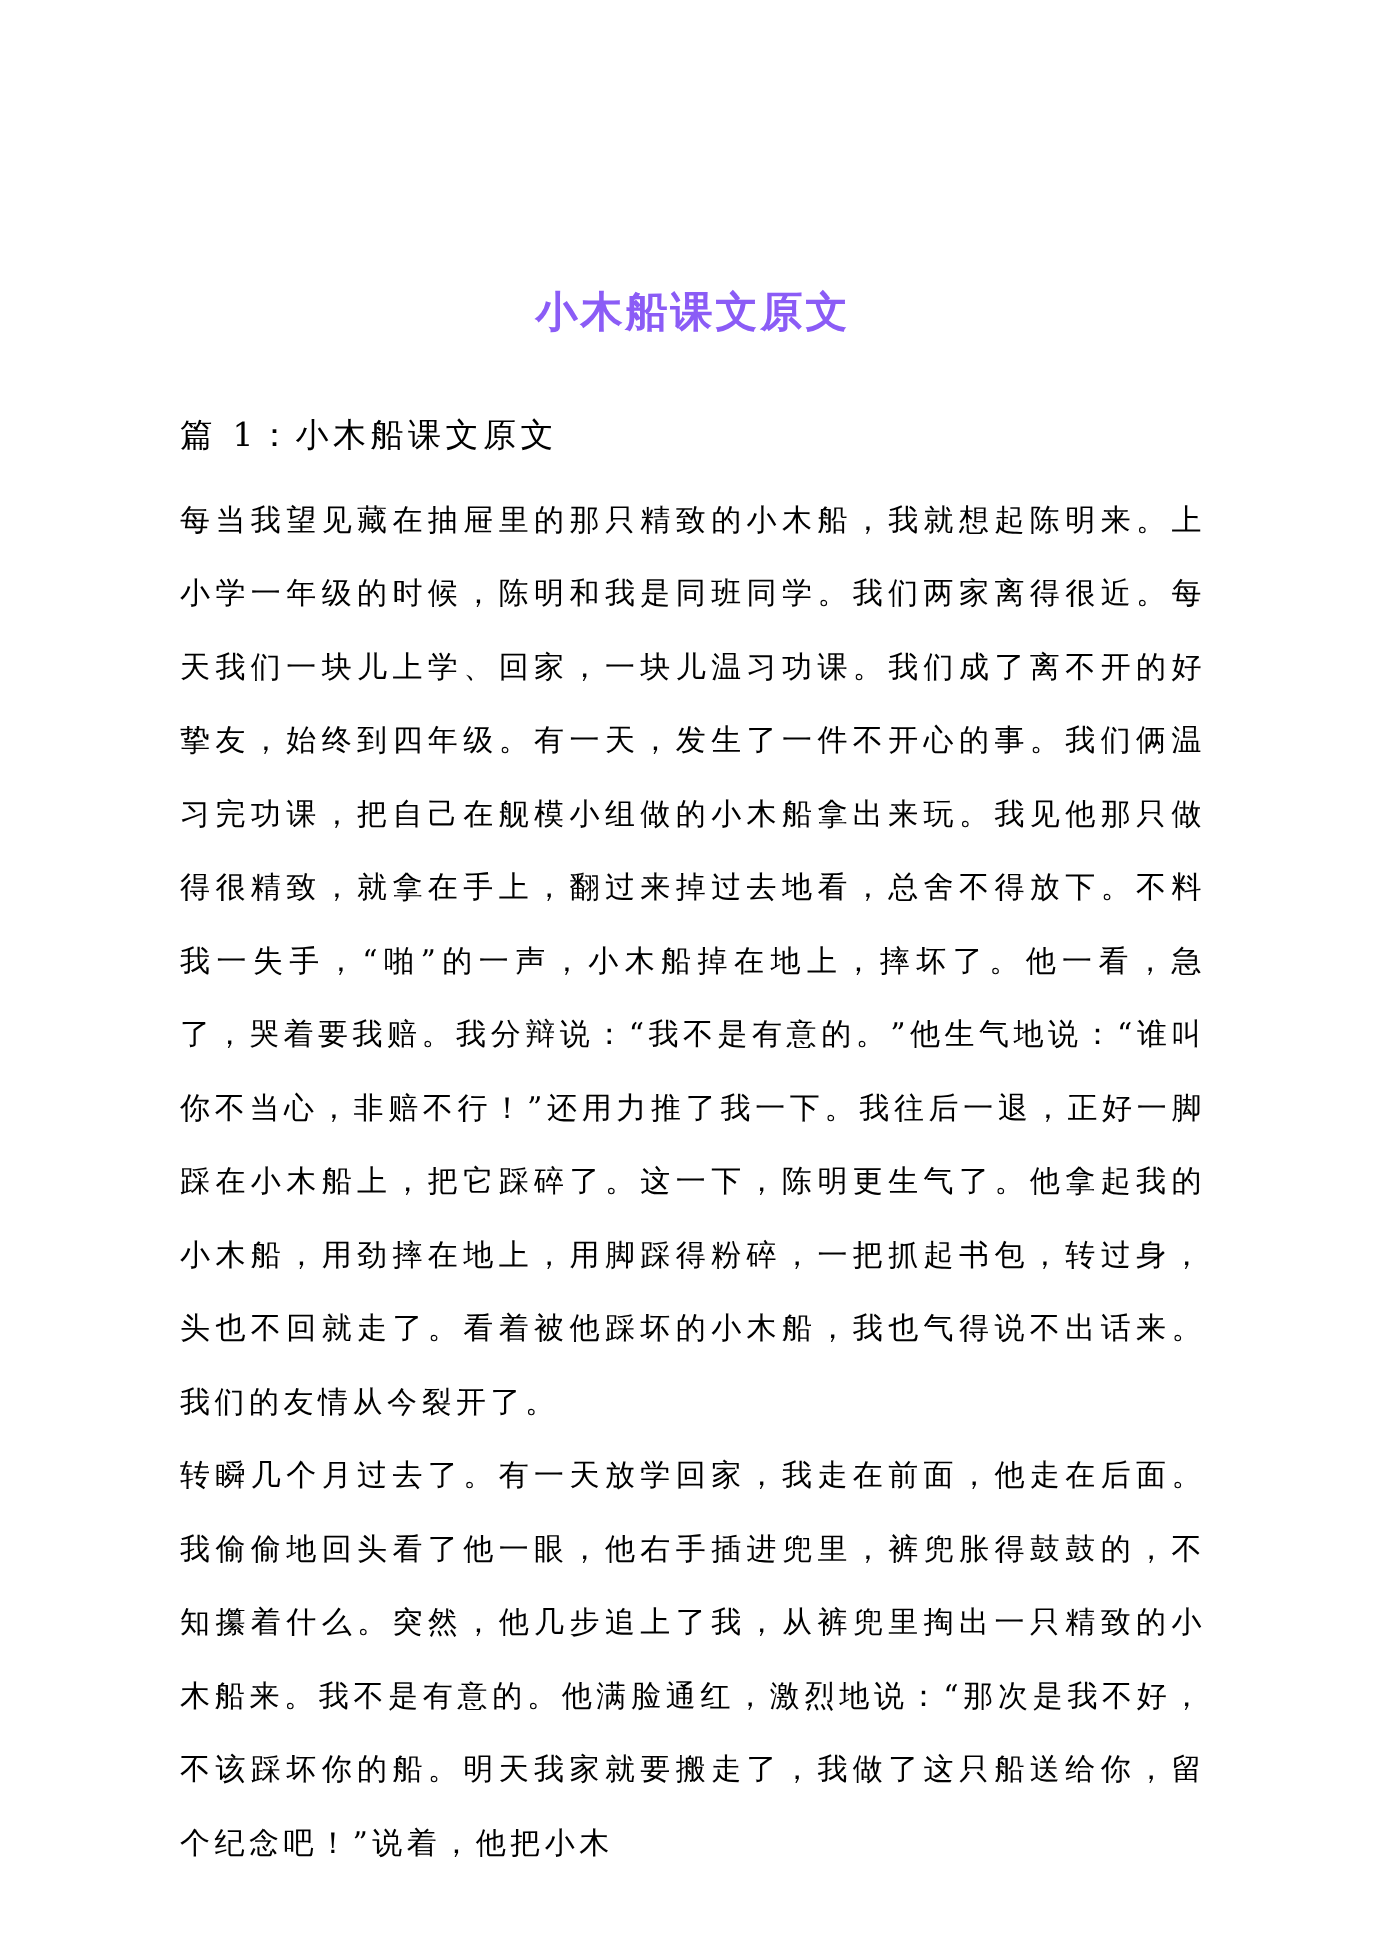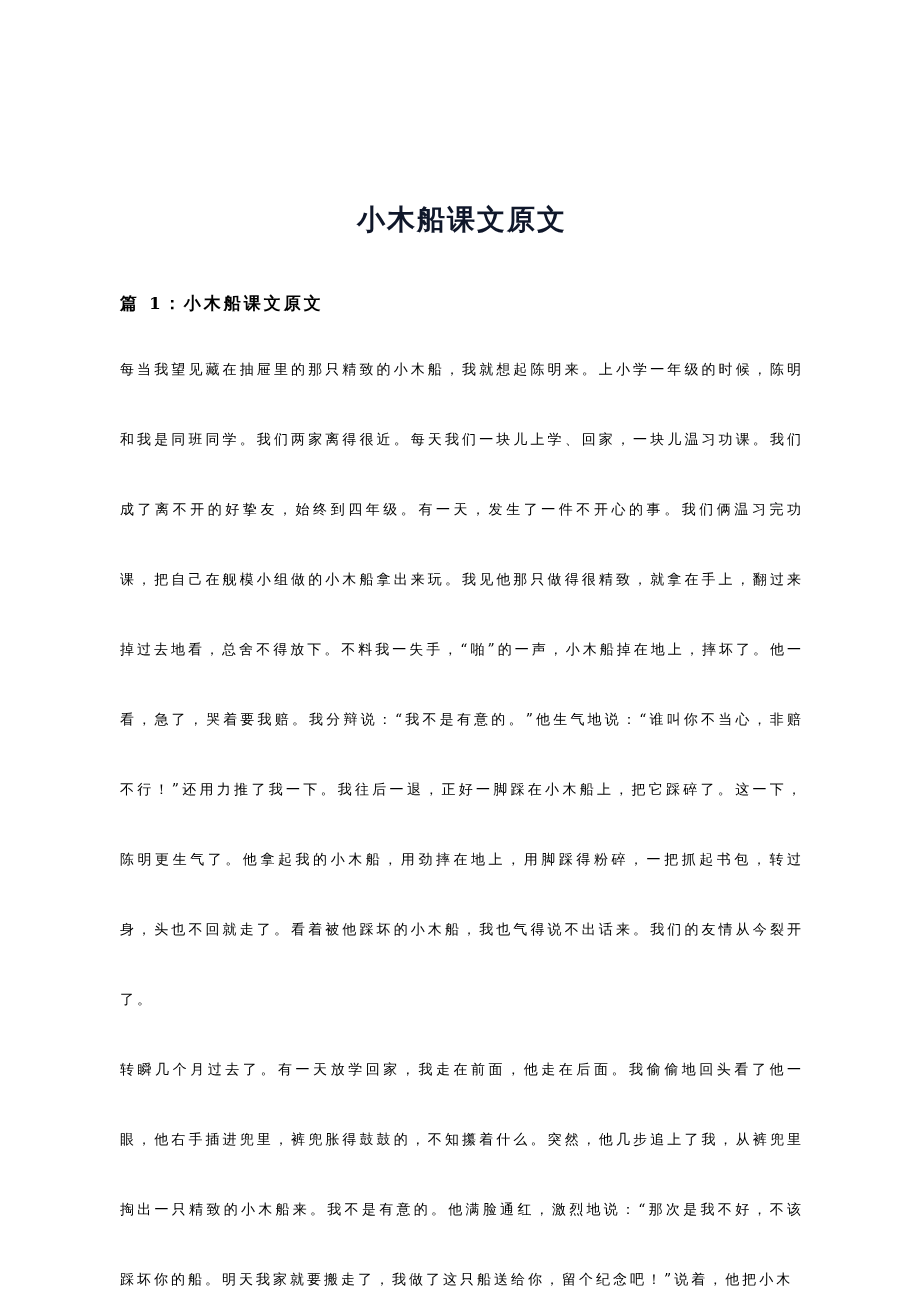--- a/index.html
+++ b/index.html
@@ -15,40 +15,40 @@
     color: #000000;
   }
   .page {
     box-sizing: border-box;
     width: 920px;
     height: 1302px;
     padding: 190px 116px 0 120px;
     background: #ffffff;
   }
   .doc-title {
-    margin: 12px 0 46px 0;
+    margin: 0 0 46px 0;
     text-align: center;
-    color: #0f172a;
+    color: #8b5cf6;
     font-size: 28px;
     font-weight: bold;
     letter-spacing: 2px;
     line-height: 36px;
   }
   .doc-heading {
     margin: 0 0 12px 0;
-    font-size: 17px;
+    font-size: 22px;
     letter-spacing: 3px;
     line-height: 38px;
-    font-weight: bold;
+    font-weight: normal;
   }
   .doc-para {
     margin: 0;
-    font-size: 14px;
+    font-size: 20px;
     letter-spacing: 3px;
-    line-height: 70px;
+    line-height: 49px;
     text-align: justify;
     text-justify: inter-ideograph;
     word-break: break-all;
   }
 </style>
 </head>
 <body>
 
 <div class="page">
   <h1 class="doc-title">小木船课文原文</h1>

